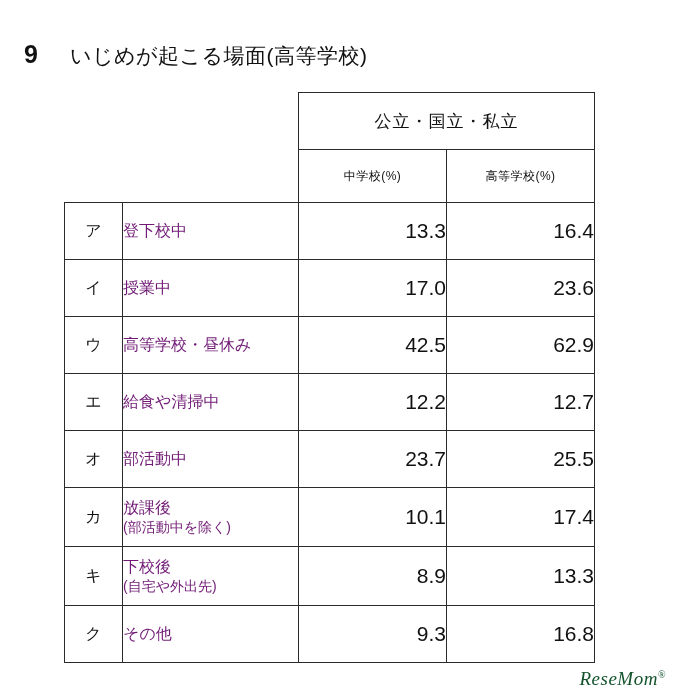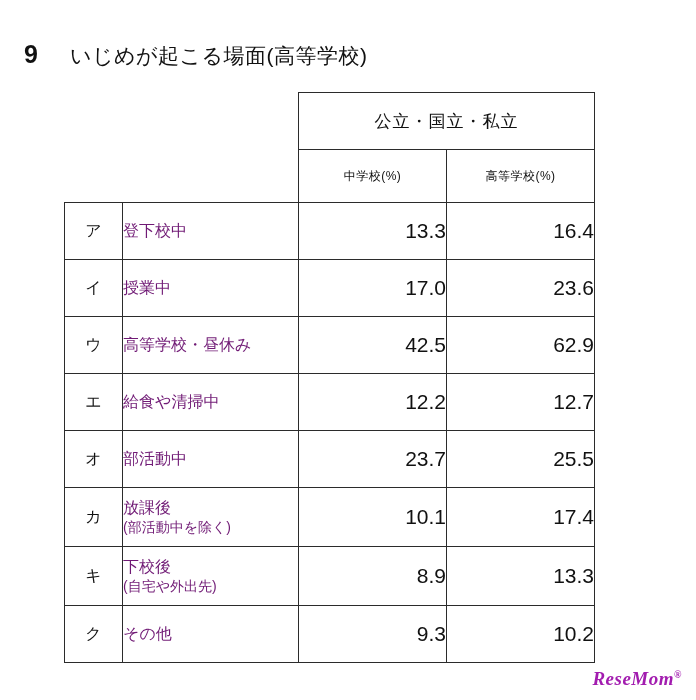--- a/index.html
+++ b/index.html
@@ -105,25 +105,25 @@
     padding-right: 14px;
     color: #111;
     font-family: "Liberation Sans", sans-serif;
   }
   tr.data-row > td { height: 56px; }
   tr.data-row.tall > td { height: 58px; }
 
   
   .watermark {
     position: absolute;
-    right: 14px;
+    right: 30px;
     bottom: 10px;
     font-size: 19px;
-    font-weight: bold;
-    color: #a21caf;
+    font-weight: normal;
+    color: #14532d;
     letter-spacing: 0.5px;
     font-family: "Liberation Serif", serif;
     font-style: italic;
   }
   .watermark .reg {
     font-size: 10px;
     vertical-align: super;
     font-style: normal;
   }
 </style>
@@ -204,21 +204,21 @@
             <span>下校後</span>
             <span class="sub">(自宅や外出先)</span>
           </td>
           <td class="row-val">8.9</td>
           <td class="row-val">13.3</td>
         </tr>
         <tr class="data-row">
           <td class="row-mark">ク</td>
           <td class="row-label">その他</td>
           <td class="row-val">9.3</td>
-          <td class="row-val">10.2</td>
+          <td class="row-val">16.8</td>
         </tr>
       </tbody>
     </table>
   </div>
 
   <div class="watermark">
     <span>ReseMom</span><span class="reg">®</span>
   </div>
 
 </div>

